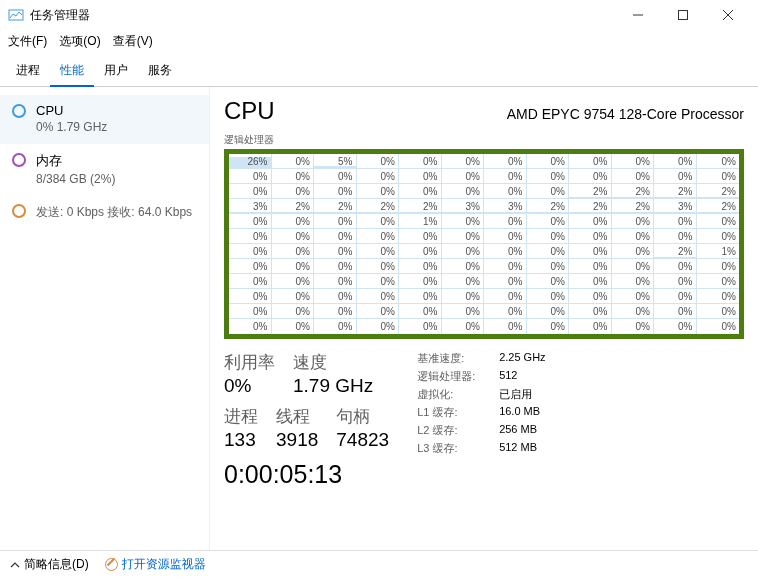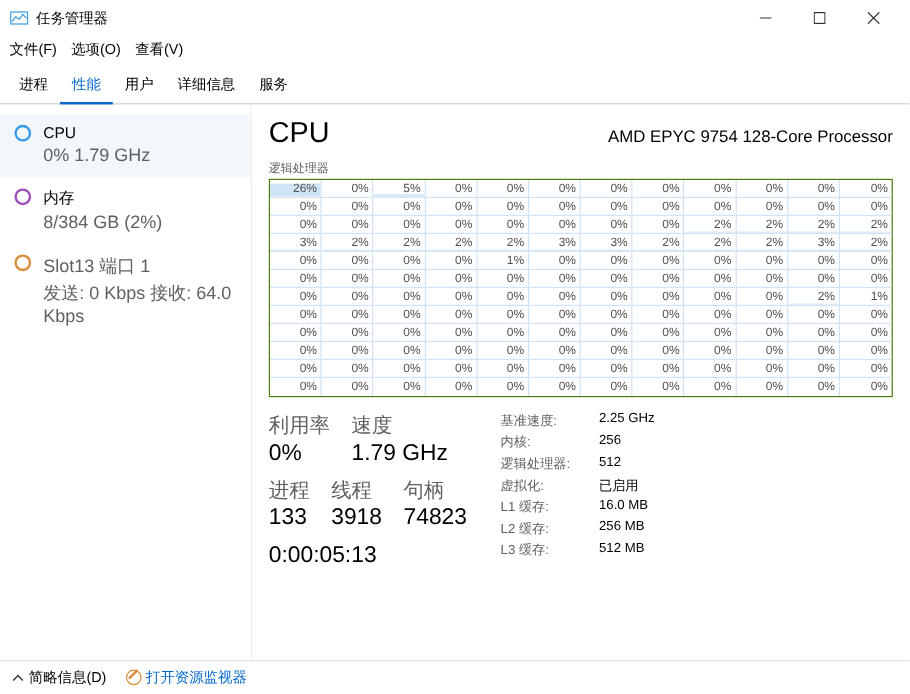--- a/index.html
+++ b/index.html
@@ -20,43 +20,43 @@
 .content { display: flex; height: calc(100% - 30px - 22px - 30px - 28px); }
 
 .sidebar { width: 210px; padding: 8px 0; border-right: 1px solid #f0f0f0; }
 .side-item { display: flex; align-items: flex-start; padding: 8px 12px; gap: 10px; cursor: pointer; }
 .side-item.selected { background: #f2f7fc; }
 .side-icon { width: 14px; height: 14px; border: 2px solid; border-radius: 50%; flex-shrink: 0; margin-top: 1px; }
 .side-icon.cpu { border-color: #3a9be6; }
 .side-icon.mem { border-color: #a04fb8; }
 .side-icon.eth { border-color: #d98b3a; }
 .side-text .name { font-size: 13px; color: #000; }
-.side-text .sub { font-size: 15px; color: #606060; margin-top: 2px; line-height: 1.3; }
+.side-text .sub { font-size: 12px; color: #606060; margin-top: 2px; line-height: 1.3; }
 
 .main { flex: 1; padding: 10px 14px 0 14px; overflow: hidden; }
 .cpu-header { display: flex; align-items: baseline; justify-content: space-between; margin-bottom: 8px; }
 .cpu-header h1 { font-size: 24px; font-weight: 400; }
 .cpu-header .model { font-size: 14px; color: #000; }
 
 .chart-label { font-size: 10px; color: #606060; margin-bottom: 2px; }
 
-.core-grid { border: 1px solid #4d7c0f; display: grid; grid-template-columns: repeat(12, 1fr); }
+.core-grid { border: 5px solid #4d7c0f; display: grid; grid-template-columns: repeat(12, 1fr); }
 .core-cell { border-right: 1px solid #d0e4f5; border-bottom: 1px solid #d0e4f5; height: 15px; font-size: 10px; color: #505050; display: flex; align-items: center; justify-content: flex-end; padding: 0 3px; position: relative; overflow: hidden; }
 .core-cell:nth-child(12n) { border-right: none; }
 .core-grid .core-cell:nth-last-child(-n+12) { border-bottom: none; }
 .core-fill { position: absolute; left: 0; bottom: 0; width: 100%; background: #cfe5f5; }
 .core-cell span { position: relative; z-index: 1; }
 
 .stats { display: flex; margin-top: 12px; gap: 28px; }
 .stats-left { display: flex; flex-direction: column; gap: 8px; }
 .stat-row { display: flex; gap: 18px; }
 .stat-block .lbl { font-size: 17px; color: #606060; }
 .stat-block .val { font-size: 19px; color: #000; margin-top: 1px; }
 .uptime-block .lbl { font-size: 11px; color: #606060; }
-.uptime-block .val { font-size: 19px; color: #000; margin-top: 1px; }
+.uptime-block .val { font-size: 25px; color: #000; margin-top: 1px; }
 
 .stats-right { font-size: 11px; }
 .kv { display: flex; margin-bottom: 3px; }
 .kv .k { width: 82px; color: #606060; }
 .kv .v { color: #000; }
 
 .footer { height: 28px; border-top: 1px solid #e0e0e0; display: flex; align-items: center; padding: 0 10px; gap: 16px; font-size: 12px; position: absolute; bottom: 0; left: 0; right: 0; background: #fff; }
 .footer .chevron { display: inline-flex; align-items: flex-end; gap: 4px; cursor: pointer; }
 .footer .link { color: #0066cc; cursor: pointer; display: inline-flex; align-items: center; gap: 4px; }
 .rm-icon { width: 13px; height: 13px; border: 1.5px solid #d98b3a; border-radius: 50%; position: relative; }
@@ -96,21 +96,20 @@
 <div class="menubar">
   <span>文件(F)</span>
   <span>选项(O)</span>
   <span>查看(V)</span>
 </div>
 
 <div class="tabs">
   <div class="tab">进程</div>
   <div class="tab active">性能</div>
   <div class="tab">用户</div>
-  <div class="tab">详细信息</div>
   <div class="tab">服务</div>
 </div>
 
 <div class="content">
   <div class="sidebar">
     <div class="side-item selected">
       <div class="side-icon cpu"></div>
       <div class="side-text">
         <div class="name">CPU</div>
         <div class="sub">0% 1.79 GHz</div>
@@ -119,21 +118,20 @@
     <div class="side-item">
       <div class="side-icon mem"></div>
       <div class="side-text">
         <div class="name">内存</div>
         <div class="sub">8/384 GB (2%)</div>
       </div>
     </div>
     <div class="side-item">
       <div class="side-icon eth"></div>
       <div class="side-text">
-        <div class="sub">Slot13 端口 1</div>
         <div class="sub">发送: 0 Kbps 接收: 64.0 Kbps</div>
       </div>
     </div>
   </div>
 
   <div class="main">
     <div class="cpu-header">
       <h1>CPU</h1>
       <div class="model">AMD EPYC 9754 128-Core Processor</div>
     </div>
@@ -745,24 +743,20 @@
         </div>
         <div class="uptime-block">
           <div class="val">0:00:05:13</div>
         </div>
       </div>
 
       <div class="stats-right">
         <div class="kv">
             <div class="k">基准速度:</div>
             <div class="v">2.25 GHz</div>
-          </div>
-        <div class="kv">
-            <div class="k">内核:</div>
-            <div class="v">256</div>
           </div>
         <div class="kv">
             <div class="k">逻辑处理器:</div>
             <div class="v">512</div>
           </div>
         <div class="kv">
             <div class="k">虚拟化:</div>
             <div class="v">已启用</div>
           </div>
         <div class="kv">

